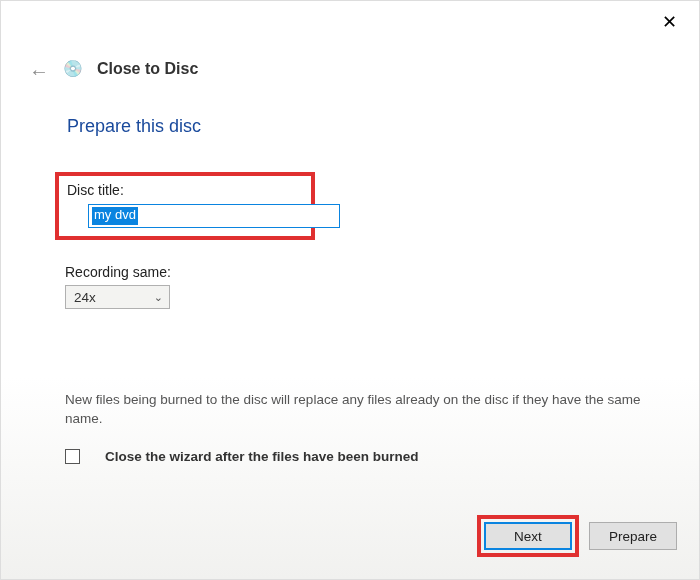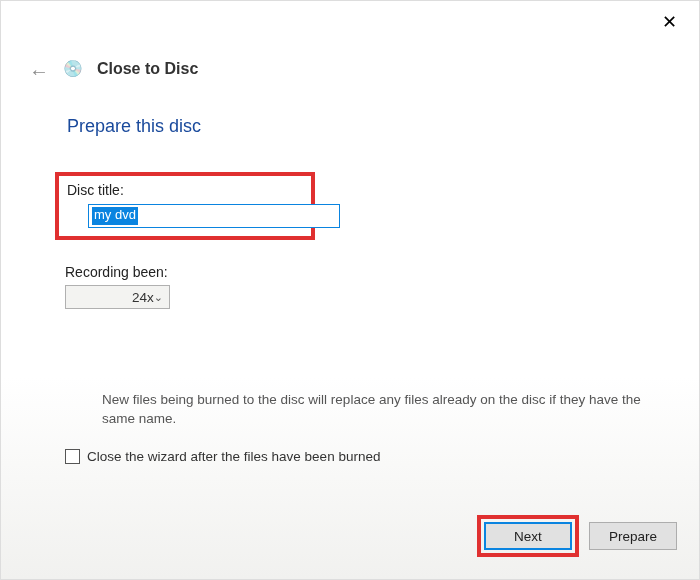--- a/index.html
+++ b/index.html
@@ -99,46 +99,46 @@
     .select-box {
       position: absolute;
       top: 284px;
       left: 64px;
       width: 105px;
       height: 24px;
       border: 1px solid #b0b0b0;
       background: #f3f3f1;
       display: flex;
       align-items: center;
-      justify-content: flex-end;
+      justify-content: space-between;
       padding: 0 6px 0 8px;
       font-size: 13.5px;
       color: #333;
       cursor: pointer;
     }
     .chevron {
       font-size: 11px;
       color: #555;
     }
     .info-text {
       position: absolute;
       top: 390px;
       left: 64px;
       right: 48px;
       font-size: 13.5px;
       color: #555;
       line-height: 1.4;
-      margin-left: 37px;
     }
     .checkbox-row {
       position: absolute;
       top: 448px;
       left: 64px;
       display: flex;
-      gap: 7px;
+      gap: 25px;
+      font-weight: bold;
     }
     .checkbox-box {
       width: 15px;
       height: 15px;
       border: 1px solid #555;
       background: #fff;
       cursor: pointer;
     }
     .checkbox-label {
       font-size: 13.5px;
@@ -186,21 +186,21 @@
 
   <div class="main-heading">Prepare this disc</div>
 
   <div class="disc-title-wrap">
     <div class="field-label">Disc title:</div>
     <div class="input-wrap">
       <span class="text-input-inner">my dvd</span>
     </div>
   </div>
 
-  <div class="recording-label">Recording been:</div>
+  <div class="recording-label">Recording same:</div>
 
   <div class="select-box">
     <span>24x</span>
     <span class="chevron">⌄</span>
   </div>
 
   <div class="info-text">New files being burned to the disc will replace any files already on the disc if they have the same name.</div>
 
   <div class="checkbox-row">
     <div class="checkbox-box"></div>

